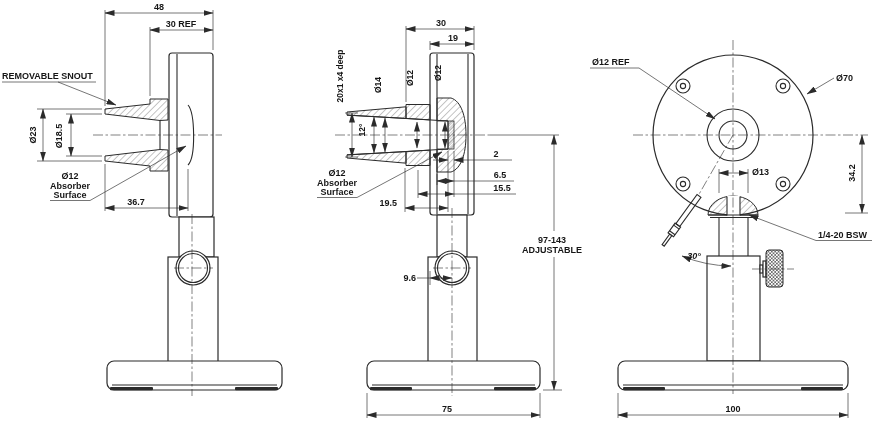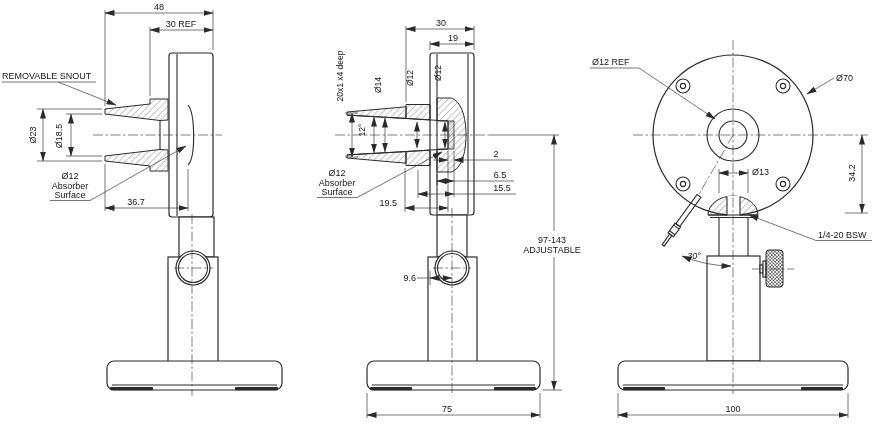--- a/index.html
+++ b/index.html
@@ -1,16 +1,16 @@
 <!DOCTYPE html>
 <html><head>
 <meta charset="utf-8">
 <style>
   html,body{margin:0;padding:0;background:#f3f3f3;}
-  .stage{width:874px;height:426px;background:#ffffff;position:relative;overflow:hidden;}
+  .stage{width:874px;height:426px;background:#ffffff;position:relative;overflow:hidden;font-weight:bold;}
   svg{display:block;}
   svg text{font-family:"Liberation Sans","DejaVu Sans",sans-serif;font-size:9px;fill:#161616;}
   svg text.small{font-size:8.5px;}
   svg text.it{font-style:italic;}
   .ol{fill:#ffffff;stroke:#2b2b2b;stroke-width:1.2;}
   .ol1{fill:none;stroke:#2b2b2b;stroke-width:1.1;}
   .thin{fill:none;stroke:#2b2b2b;stroke-width:0.65;}
   .cl{fill:none;stroke:#2b2b2b;stroke-width:0.6;stroke-dasharray:10 2.5 2.5 2.5;}
   .hp{fill:url(#h45);stroke:#2b2b2b;stroke-width:1;}
   .hd{fill:url(#hdn);stroke:#2b2b2b;stroke-width:0.8;}

